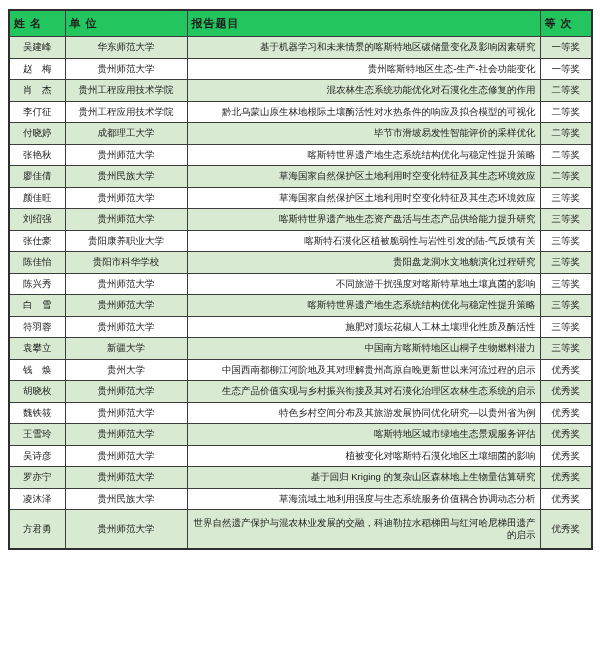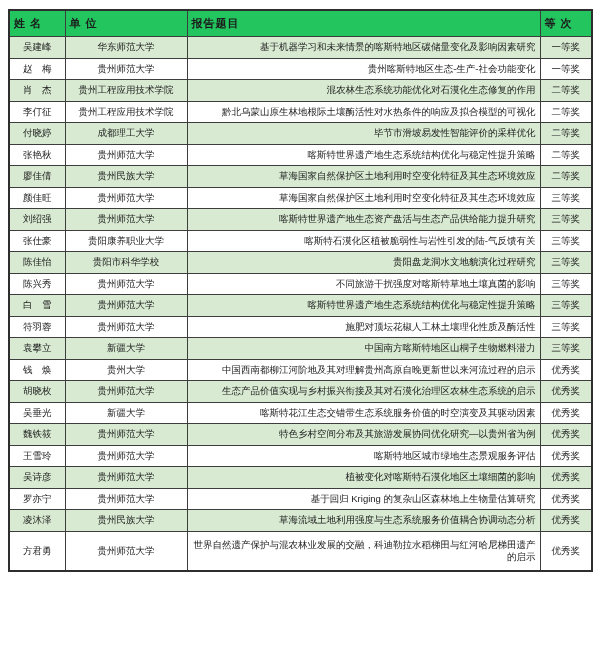--- a/index.html
+++ b/index.html
@@ -166,26 +166,20 @@
     <td class="title-cell">中国西南都柳江河阶地及其对理解贵州高原自晚更新世以来河流过程的启示</td>
     <td class="award-cell">优秀奖</td>
   </tr>
         <tr>
     <td class="name-cell">胡晓枚</td>
     <td class="unit-cell">贵州师范大学</td>
     <td class="title-cell">生态产品价值实现与乡村振兴衔接及其对石漠化治理区农林生态系统的启示</td>
     <td class="award-cell">优秀奖</td>
   </tr>
         <tr>
-    <td class="name-cell">吴垂光</td>
-    <td class="unit-cell">新疆大学</td>
-    <td class="title-cell">喀斯特花江生态交错带生态系统服务价值的时空演变及其驱动因素</td>
-    <td class="award-cell">优秀奖</td>
-  </tr>
-        <tr>
     <td class="name-cell">魏铁筱</td>
     <td class="unit-cell">贵州师范大学</td>
     <td class="title-cell">特色乡村空间分布及其旅游发展协同优化研究—以贵州省为例</td>
     <td class="award-cell">优秀奖</td>
   </tr>
         <tr>
     <td class="name-cell">王雪玲</td>
     <td class="unit-cell">贵州师范大学</td>
     <td class="title-cell">喀斯特地区城市绿地生态景观服务评估</td>
     <td class="award-cell">优秀奖</td>

